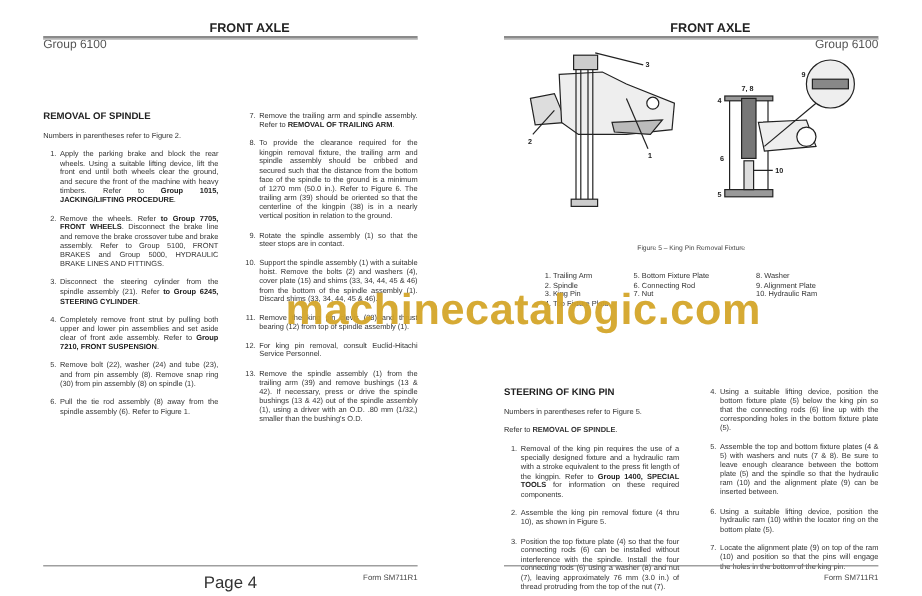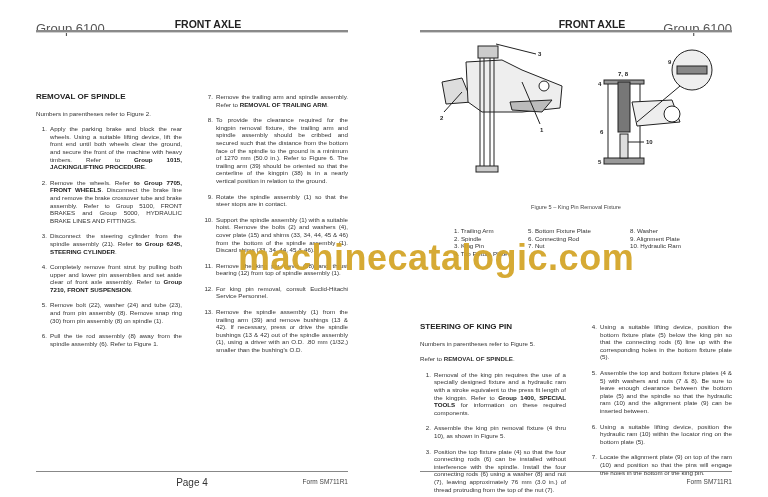--- a/index.html
+++ b/index.html
@@ -2,26 +2,26 @@
 <html><head>
 <meta charset="utf-8">
 <style>
   html, body { margin:0; padding:0; }
   body { width:768px; height:497px; background:#ffffff; position:relative; overflow:hidden;
          font-family:"Liberation Sans", sans-serif; color:#2a2a2a; }
   .page { position:absolute; top:0; width:384px; height:497px; background:#fff; }
   .page.left { left:0; }
   .page.right { left:384px; }
   .hdr { position:absolute; top:18px; left:36px; width:312px; height:14px; }
-  .hdr .grp { position:absolute; top:3px; font-size:13px; color:#555; }
+  .hdr .grp { position:absolute; top:14px; font-size:10px; color:#555; }
   .hdr .ttl { position:absolute; top:0; left:16px; width:100%; text-align:center; font-size:10.5px; font-weight:bold; color:#222; }
   .hdr-rule { position:absolute; top:30px; left:36px; width:312px; height:2px; background:#8a8a8a; border-bottom:1px solid #cfcfcf; }
   .ftr-rule { position:absolute; top:471px; left:36px; width:312px; height:1px; background:#888; }
   .ftr { position:absolute; top:477px; left:36px; width:312px; height:12px; }
-  .ftr .pg { position:absolute; left:0; width:100%; text-align:center; font-size:10px; color:#333; }
+  .ftr .pg { position:absolute; left:0; width:100%; text-align:center; font-size:14px; color:#333; }
   .ftr .form { position:absolute; right:0; top:1px; font-size:6.5px; color:#444; }
   .col { position:absolute; font-size:6.2px; line-height:7.6px; color:#333; text-align:justify;margin-top:44px; }
   .sec-title { font-size:8px; font-weight:bold; color:#222; margin:0 0 9px 0; text-align:left; }
   .intro { margin:0 0 8px 0; text-align:left; }
   .step { position:relative; padding-left:14px; margin:0 0 8px 0; }
   .step .num { position:absolute; left:0; top:0; width:11px; text-align:right; }
   .step b { font-weight:bold; color:#222; }
   .fig { position:absolute; left:48px; top:42px; width:290px; height:150px; }
   .fig-cap { position:absolute; left:36px; top:204px; width:312px; text-align:center; font-size:5.6px; color:#444; }
   .legend { position:absolute; top:227px; font-size:6.2px; line-height:7.6px; color:#333; }

